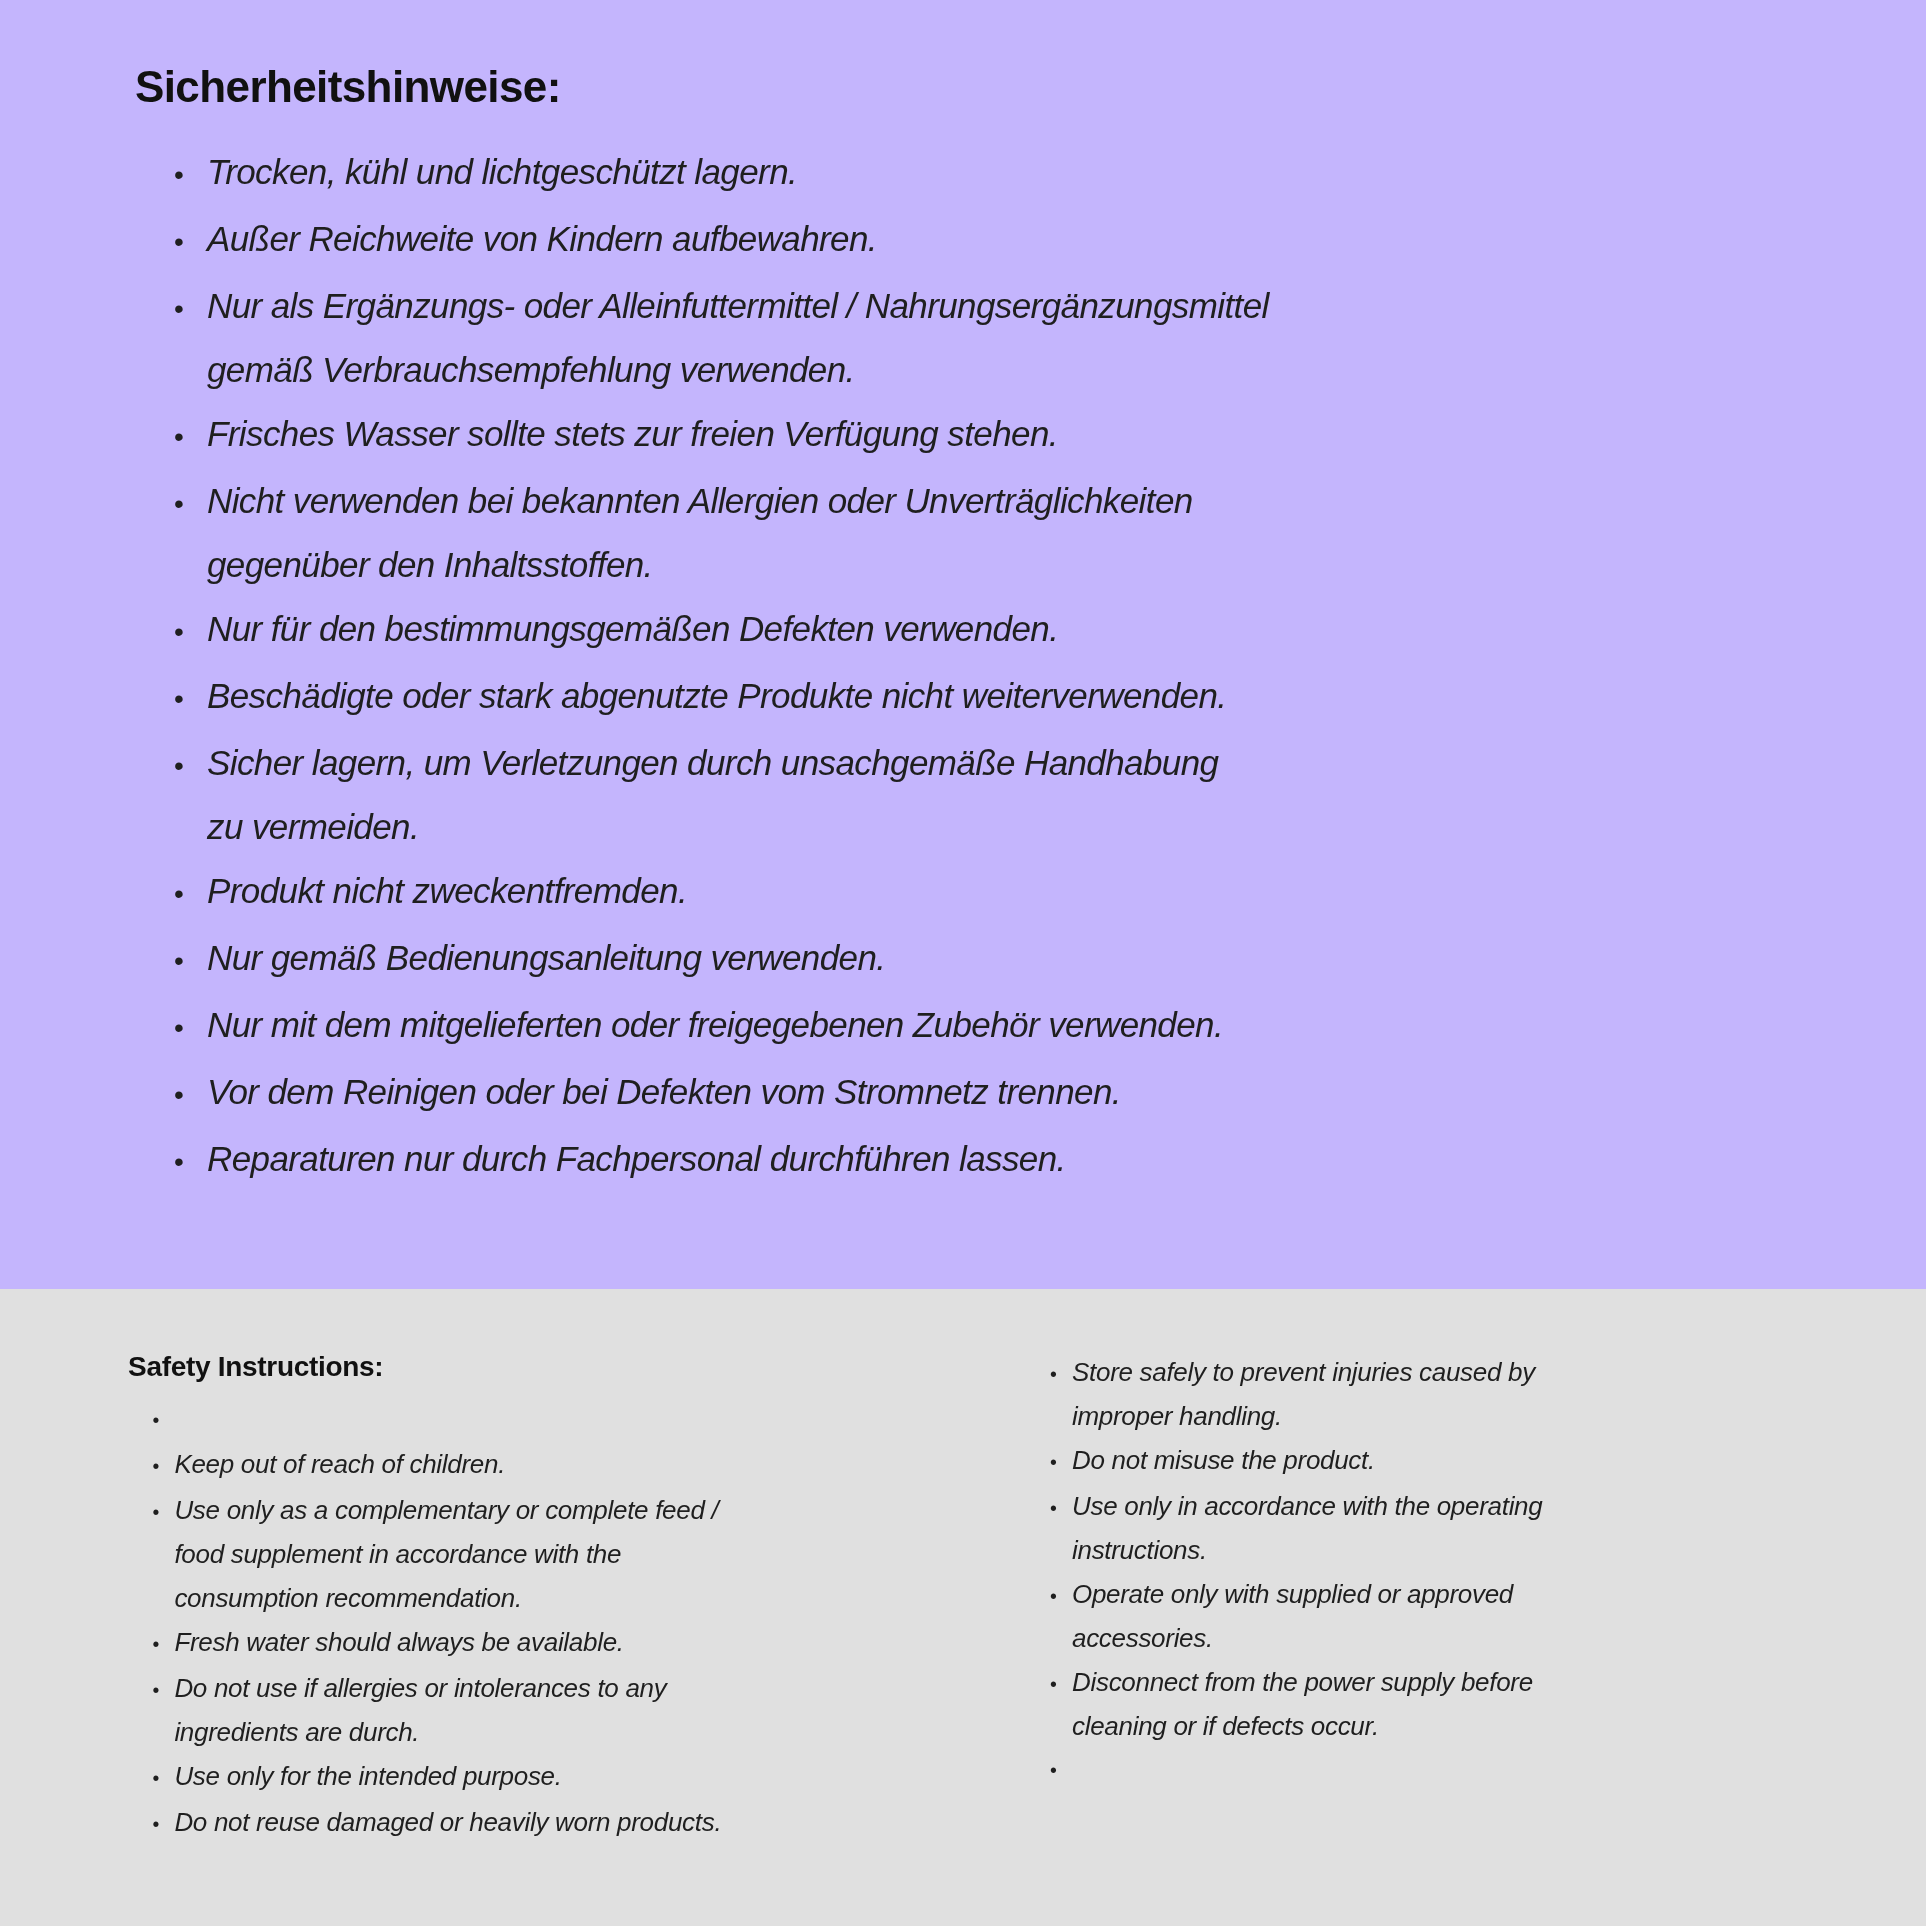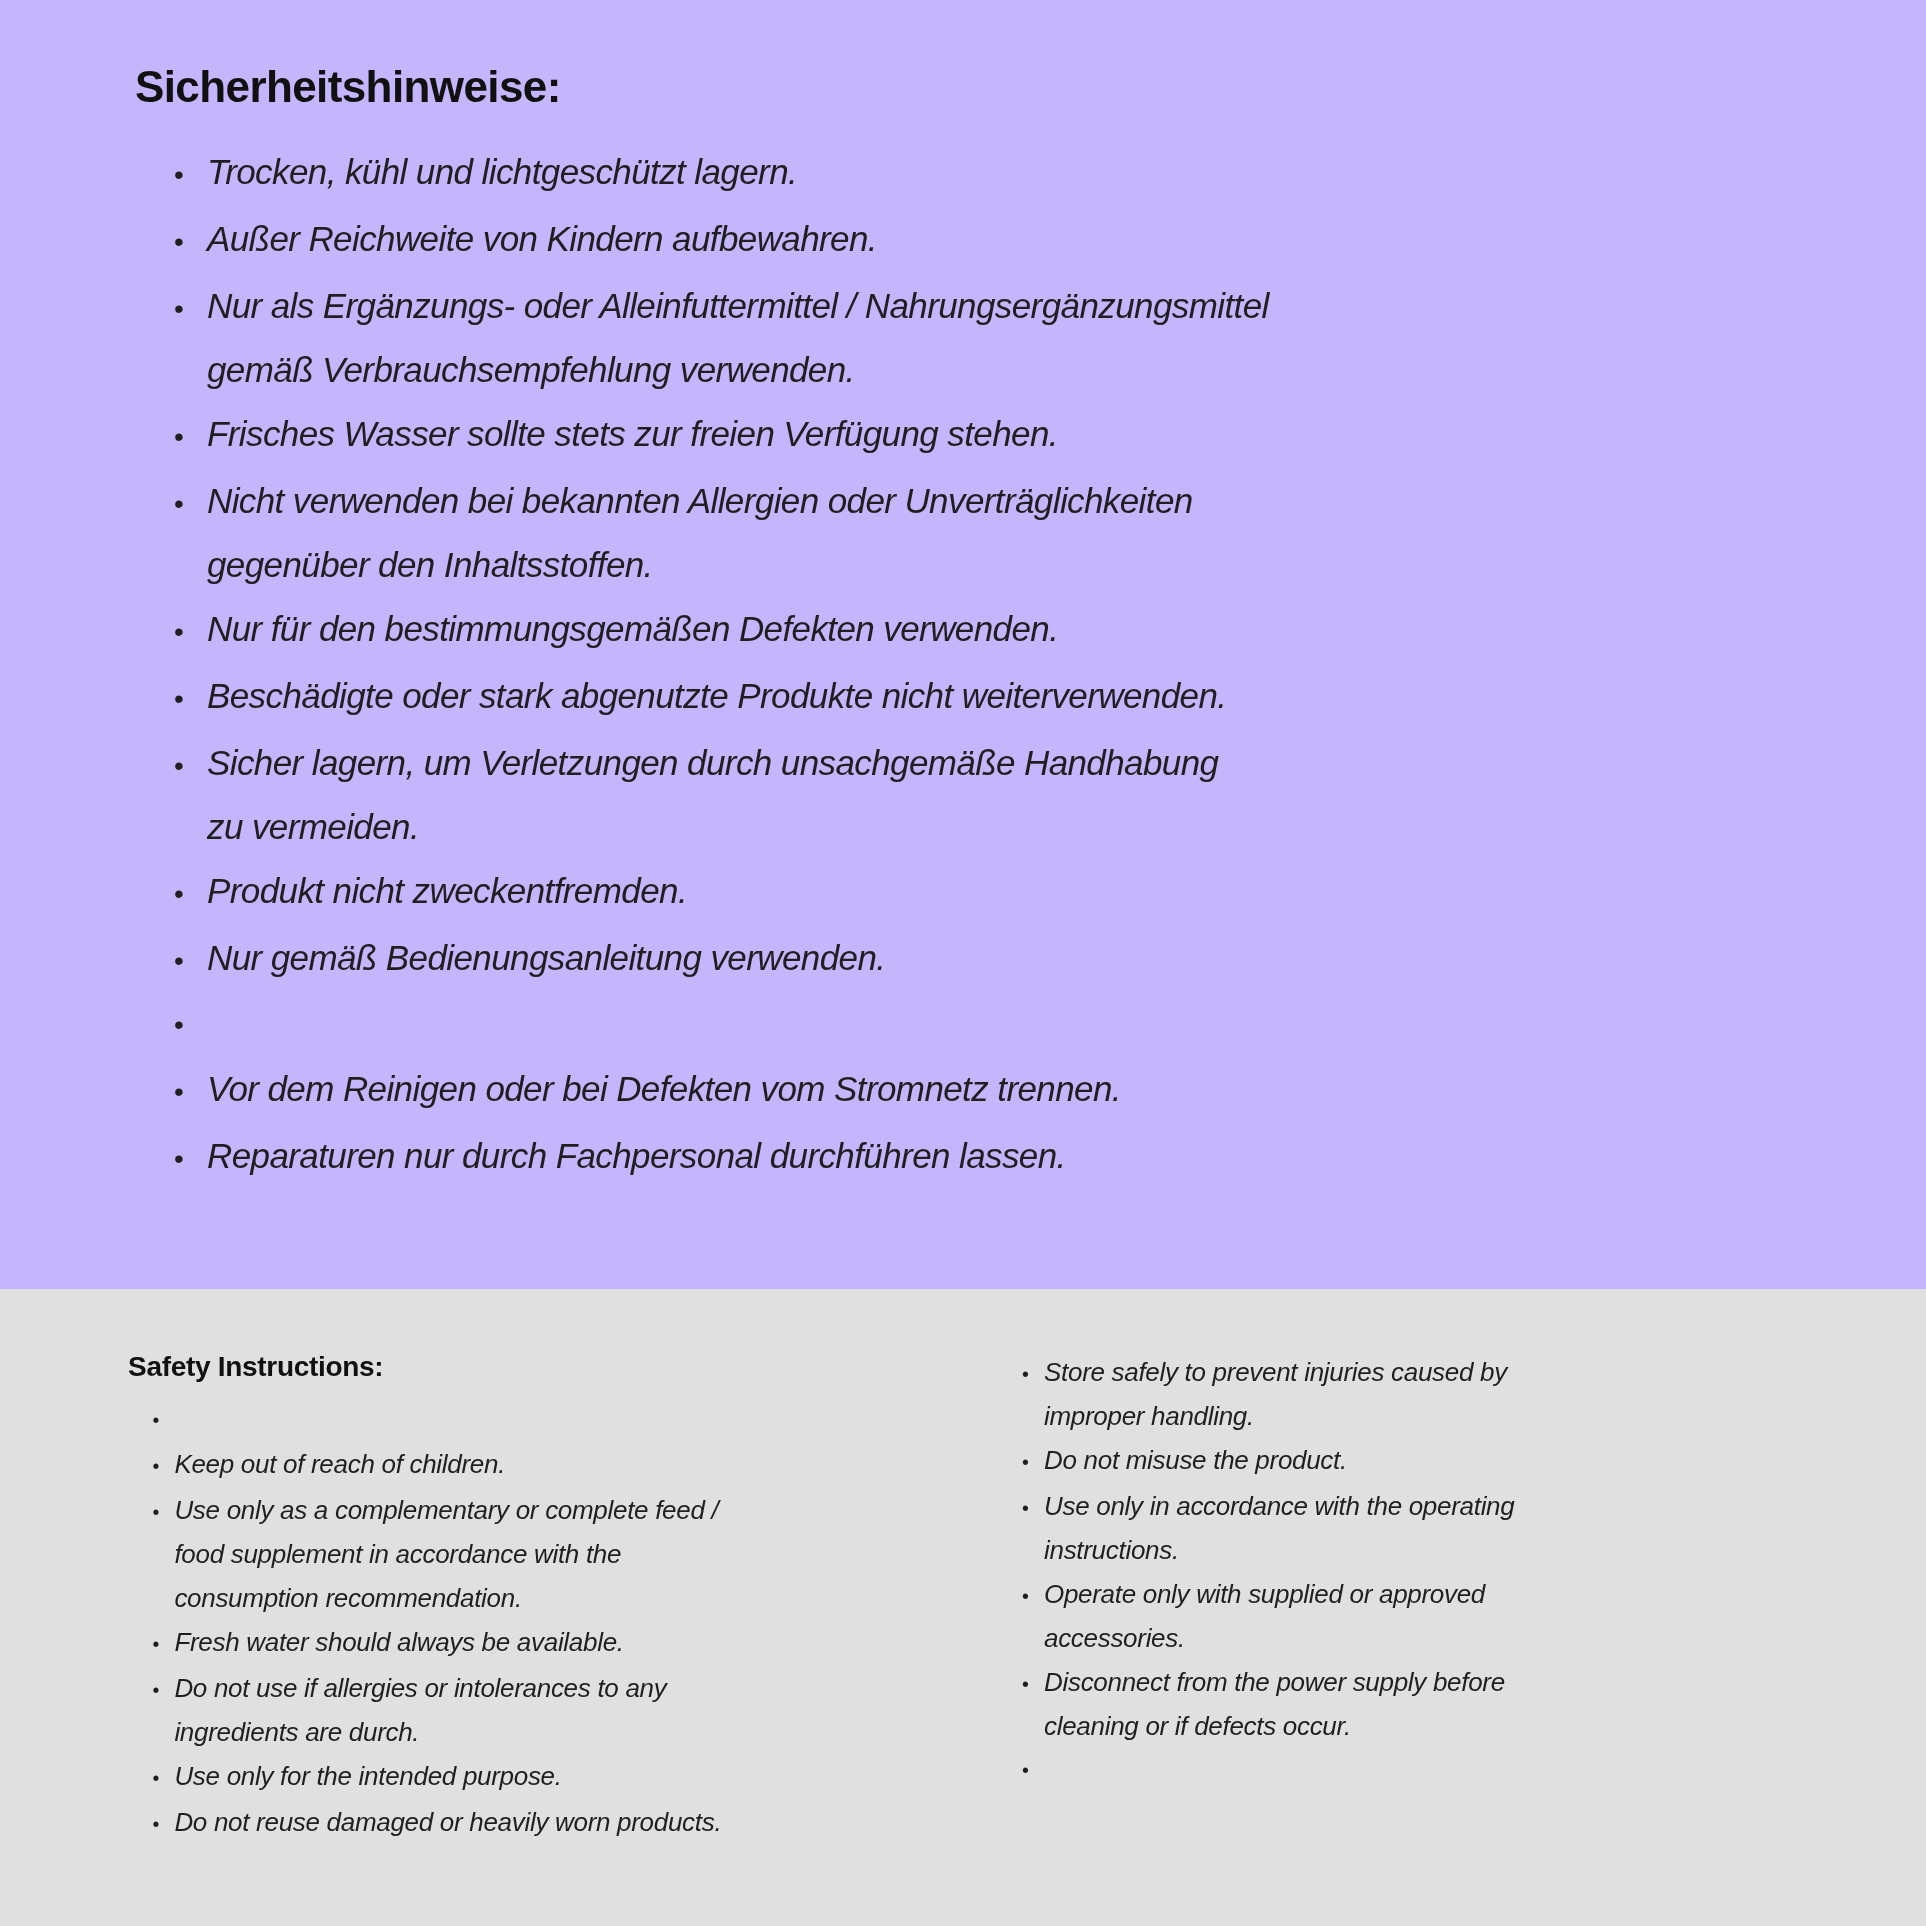--- a/index.html
+++ b/index.html
@@ -53,20 +53,21 @@
   .gray-section {
     position: absolute;
     left: 0;
     top: 1289px;
     width: 100%;
     height: 637px;
     background: #e0e0e0;
     box-sizing: border-box;
     padding: 61px 58px 11px 128px;
     display: flex;
+    gap: 28px;
   }
   .col-left {
     flex: 0 0 894px;
     width: 894px;
   }
   .col-right {
     flex: 1;
   }
   .en-heading {
     margin: 0;
@@ -135,20 +136,21 @@
         <li>
           <span class="bullet">•</span>
           <span class="text">Produkt nicht zweckentfremden.</span>
         </li>
         <li>
           <span class="bullet">•</span>
           <span class="text">Nur gemäß Bedienungsanleitung verwenden.</span>
         </li>
         <li>
           <span class="bullet">•</span>
+          <span class="text">Nur mit dem mitgelieferten oder freigegebenen Zubehör verwenden.</span>
         </li>
         <li>
           <span class="bullet">•</span>
           <span class="text">Vor dem Reinigen oder bei Defekten vom Stromnetz trennen.</span>
         </li>
         <li>
           <span class="bullet">•</span>
           <span class="text">Reparaturen nur durch Fachpersonal durchführen lassen.</span>
         </li>
       </ul>

